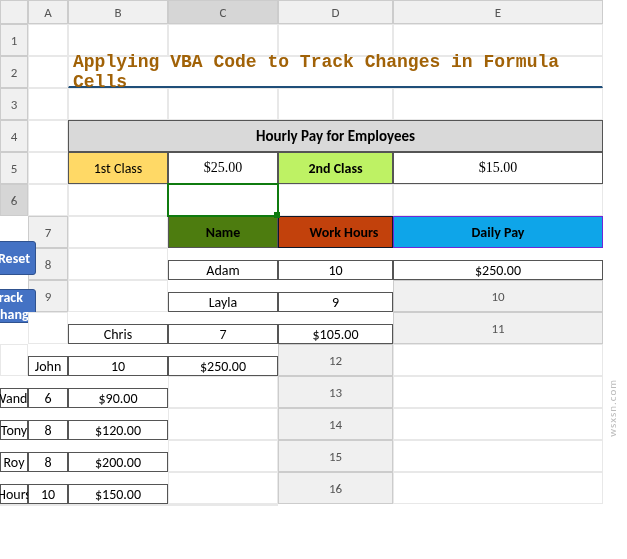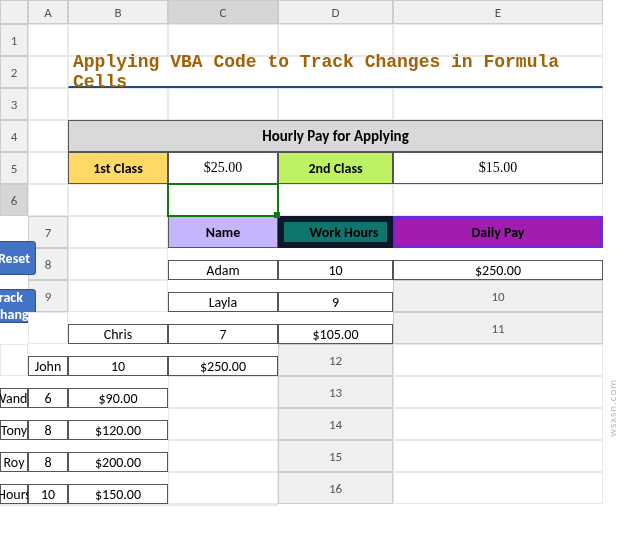--- a/index.html
+++ b/index.html
@@ -12,27 +12,27 @@
     .colhdr.active, .rowhdr.active { background: #d6d6d6; }
     
     .cell { border: 1px solid #e8e8e8; display: flex; align-items: center; justify-content: center; background: #fff; position: relative; }
     .cell.selected { outline: 2px solid #0f7b0f; outline-offset: -1px; z-index: 2; }
     .cell.selected::after { content: ""; position: absolute; right: -3px; bottom: -3px; width: 6px; height: 6px; background: #0f7b0f; }
     
     .title { font-size: 18px; font-weight: bold; color: #a16207; grid-column: 3 / 7; padding-left: 4px; border-bottom: 2px solid #1f4e79; font-family: Liberation Mono, monospace; }
     
     .subhead { background: #d9d9d9; border: 1px solid #555; font-weight: bold; font-size: 15px; grid-column: 3 / 7; }
     
-    .class1 { background: #ffd966; border: 1px solid #555; font-weight: bold; }
+    .class1 { background: #ffd966; border: 1px solid #555; font-weight: normal; }
     .class2 { background: #bef264; border: 1px solid #555; font-weight: bold; }
     .bord { border: 1px solid #555; font-family: Liberation Serif, serif; }
     
-    .th-name { background: #c4b5fd; border: 1px solid #555; font-weight: bold; }
-    .th-work { background: #0f766e; border: 6px solid #0f172a; font-weight: bold; padding-left: 17px; }
-    .th-pay { background: #a21caf; border: 3px solid #6d28d9; font-weight: bold; }
+    .th-name { background: #4d7c0f; border: 1px solid #555; font-weight: bold; }
+    .th-work { background: #c2410c; border: 1px solid #0f172a; font-weight: bold; padding-left: 17px; }
+    .th-pay { background: #0ea5e9; border: 1px solid #6d28d9; font-weight: bold; }
     
     .td { border: 1px solid #555; margin-top: 12px; }
     
     .buttons { grid-column: 6 / 7; grid-row: 8 / 12; display: flex; flex-direction: column; gap: 14px; padding: 4px 14px 0 14px; }
     .btn { background: #4472c4; color: #fff; font-weight: bold; font-size: 14px; border: 1px solid #2f528f; border-radius: 3px; height: 34px; display: flex; align-items: center; justify-content: center; cursor: pointer; }
     
     .watermark { position: absolute; right: 8px; bottom: 180px; transform: rotate(-90deg); transform-origin: right bottom; font-size: 11px; color: #bbb; letter-spacing: 1px; }
   </style>
 </head>
 <body>
@@ -59,21 +59,21 @@
 
   <div class="rowhdr">3</div>
   <div class="cell"></div>
   <div class="cell"></div>
   <div class="cell"></div>
   <div class="cell"></div>
   <div class="cell"></div>
 
   <div class="rowhdr">4</div>
   <div class="cell"></div>
-  <div class="cell subhead">Hourly Pay for Applying</div>
+  <div class="cell subhead">Hourly Pay for Employees</div>
 
   <div class="rowhdr">5</div>
   <div class="cell"></div>
   <div class="cell class1">1st Class</div>
   <div class="cell bord">$25.00</div>
   <div class="cell class2">2nd Class</div>
   <div class="cell bord">$15.00</div>
 
   <div class="rowhdr active">6</div>
   <div class="cell"></div>

